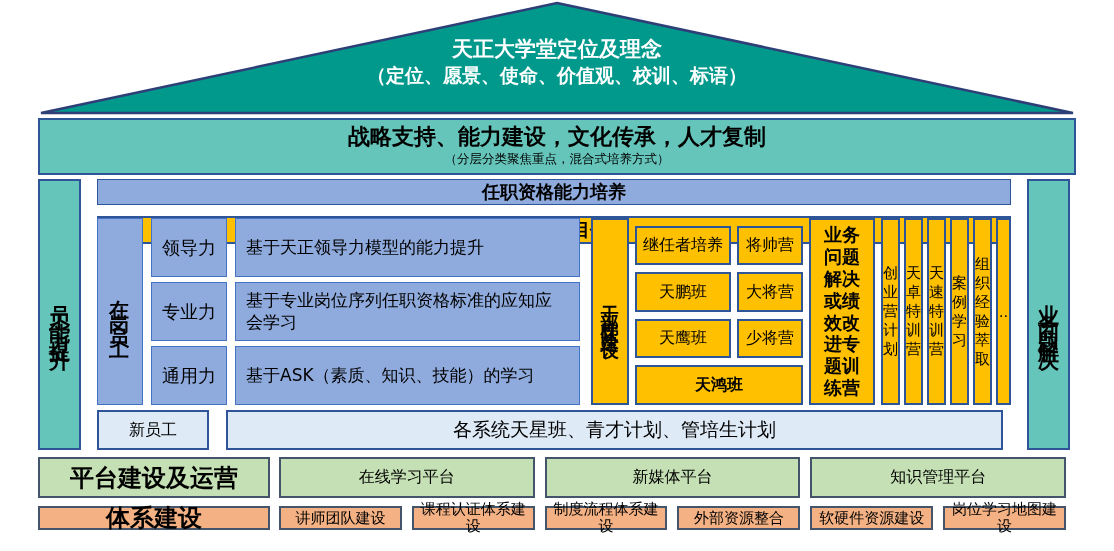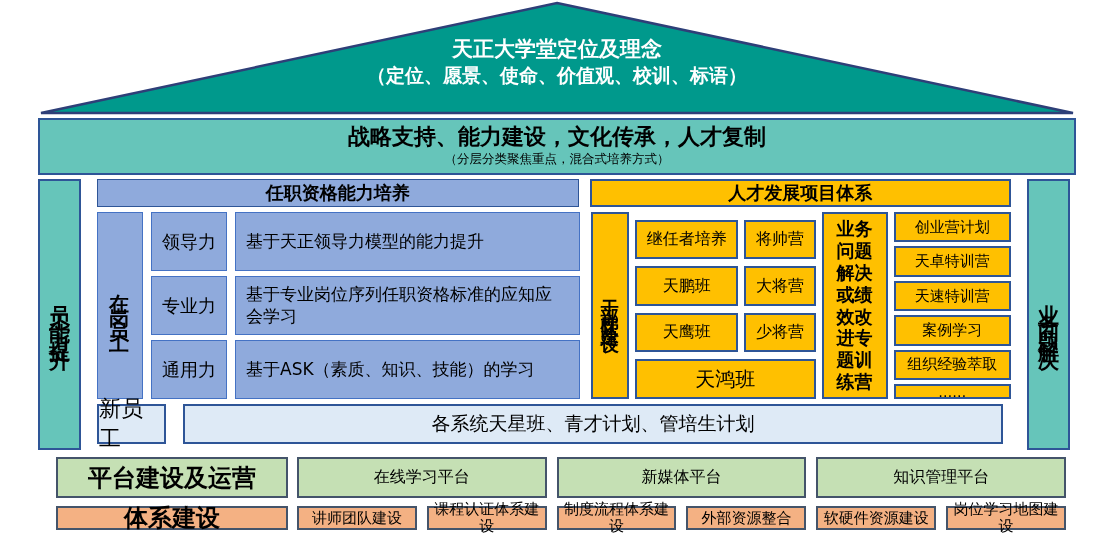--- a/index.html
+++ b/index.html
@@ -22,21 +22,21 @@
   .banner-title { font-size:22px; font-weight:bold; line-height:1.12; }
   .banner-sub { font-size:12.5px; margin-top:2px; }
 
   
   .middle { margin-top:4px; margin-right:6px; height:271px; display:flex; gap:16px; }
   .side-bar { width:43px; background:var(--bar-teal,#66C5BA); border:2px solid var(--navy,#2E5597);
               display:flex; align-items:center; justify-content:center; }
   .vtext { writing-mode:vertical-rl; text-orientation:upright; font-weight:bold; font-size:21px; letter-spacing:9px; }
 
   .center { flex:1; display:flex; flex-direction:column; }
-  .headers-row { display:flex; gap:11px; height:28px; }
+  .headers-row { display:flex; gap:11px; height:34px;flex-direction:column; }
   .hdr { display:flex; align-items:center; justify-content:center; font-weight:bold; font-size:18px; }
   .hdr-blue { flex:486 0 0; background:var(--blue,#8FAADC); border:1.5px solid var(--navy,#2E5597); }
   .hdr-orange { flex:423 0 0; background:var(--orange,#FFC000); border:2px solid var(--navy,#2E5597); }
 
   .body-row { display:flex; gap:11px; margin-top:5px; height:187px; }
 
   
   .blue-body { flex:486 0 0; display:flex; gap:8px; }
   .blue-cell { background:var(--blue,#8FAADC); border:1.5px solid var(--blue-border,#4472C4); }
   .onjob { width:46px; display:flex; align-items:center; justify-content:center; }
@@ -49,38 +49,38 @@
   
   .orange-body { flex:423 0 0; display:flex; gap:6px; }
   .orange-cell { background:var(--orange,#FFC000); border:2px solid var(--navy,#2E5597);
                  display:flex; align-items:center; justify-content:center; text-align:center; }
   .cadre { width:38px; }
   .cadre .vtext { font-size:18px; letter-spacing:7px; }
   .ab-col { flex:180 0 0; display:flex; flex-direction:column; gap:7px;margin-top:8px; }
   .ab-row { flex:1; display:flex; gap:6px; }
   .cell-a { flex:104 0 0; font-size:16px; }
   .cell-b { flex:70 0 0; font-size:16px; }
-  .cell-wide { flex:0.9 1 0; font-size:20px; }
+  .cell-wide { flex:0.9 1 0; font-size:16px;font-weight:bold; }
   .vnarrow { width:66px; padding:0 11px; font-size:18px; font-weight:bold; line-height:1.22;
              word-break:break-all; text-align:center; }
-  .right-col { flex:117 0 0; display:flex; flex-direction:column; gap:4px; }
+  .right-col { flex:117 0 0; display:flex; flex-direction:row; gap:4px; }
   .rc-cell { flex:1; font-size:15px; }
   .rc-dots { flex:0 0 15px; font-size:14px; line-height:6px; overflow:hidden; }
 
   
   .newemp-row { display:flex; gap:17px; margin-top:5px; height:40px; }
   .lightblue { background:var(--lightblue,#DEEAF6); border:2px solid var(--navy,#2E5597);
                display:flex; align-items:center; justify-content:center; }
-  .newemp-label { width:69px; font-size:22px; }
+  .newemp-label { width:112px; font-size:16px; }
   .newemp-desc { flex:1; margin-right:8px; font-size:19px; }
 
   
   .platform-row { margin-top:7px; margin-right:10px; height:41px; display:flex; gap:9px; }
   .big-label { width:232px; display:flex; align-items:center; justify-content:center;
-               font-size:24px; font-weight:bold;margin-left:18px; }
+               font-size:24px; font-weight:bold; }
   .green { background:var(--green,#C5E0B4); border:2px solid var(--slate,#44546A); }
   .cells { flex:1; display:flex; gap:10px; }
   .green-cell { flex:1; display:flex; align-items:center; justify-content:center; font-size:16px; }
 
   
   .system-row { margin-top:8px; margin-right:10px; height:24px; display:flex; gap:9px; }
   .salmon { background:var(--salmon,#F4B183); border:2px solid var(--slate,#44546A); }
   .salmon-cell { flex:1; display:flex; align-items:center; justify-content:center;
                  font-size:15px; line-height:1.12; text-align:center; padding:1px 3px; }
 </style>

